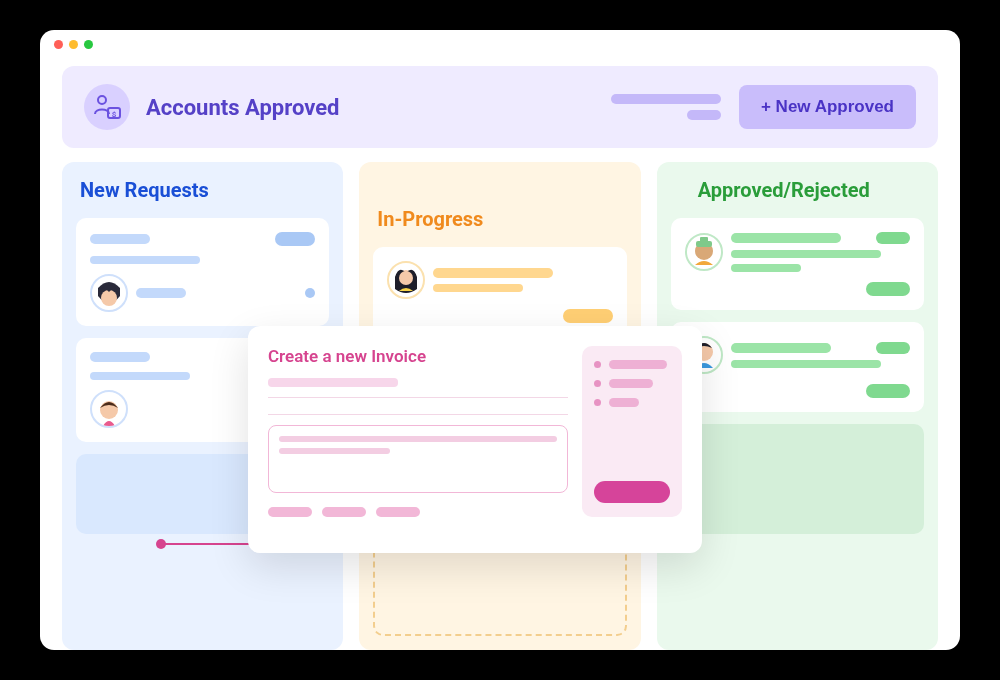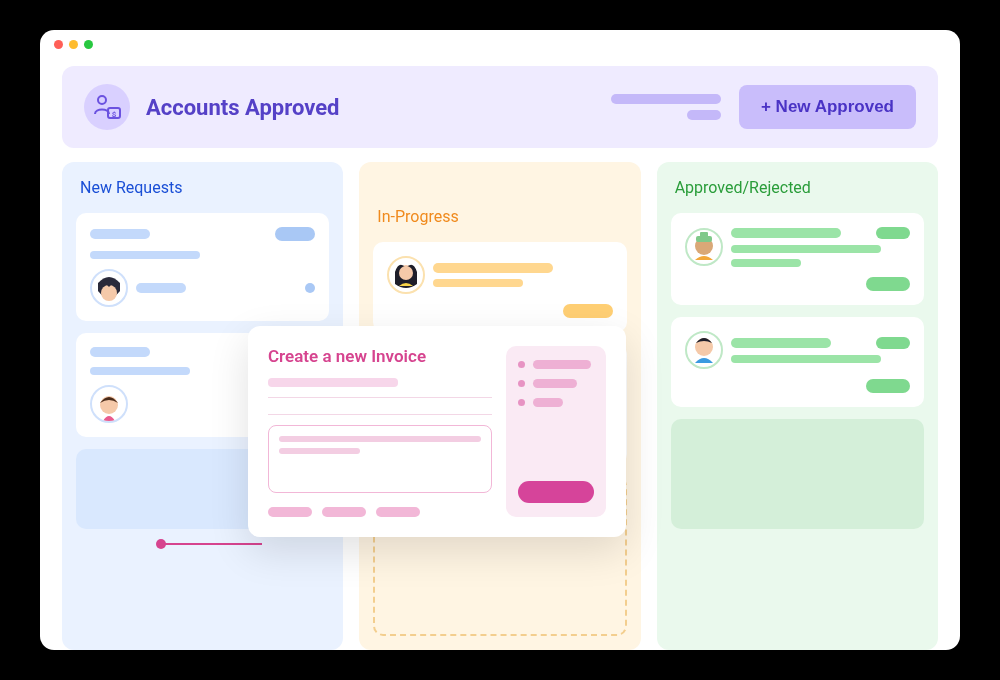--- a/index.html
+++ b/index.html
@@ -92,24 +92,24 @@
     border-radius: 12px;
     padding: 14px 14px;
     display: flex;
     flex-direction: column;
     gap: 12px;
     position: relative;
   }
   .col-new { background: #eaf2ff; }
   .col-progress { background: #fff5e3; }
   .col-approved { background: #eaf9ed; }
-  .col-title { font-size: 16px; font-weight: 400; padding: 2px 4px 4px 4px; }
+  .col-title { font-size: 20px; font-weight: 700; padding: 2px 4px 4px 4px; }
   .col-new .col-title { color: #1a4fd6; }
   .col-progress .col-title { color: #f08a1d; margin-top: 29px; }
-  .col-approved .col-title { color: #2a9d3a; }
+  .col-approved .col-title { color: #2a9d3a; margin-left: 23px; }
 
   .card {
     background: #fff;
     border-radius: 10px;
     padding: 14px;
     display: flex;
     flex-direction: column;
     gap: 10px;
   }
   .card-row { display: flex; align-items: center; gap: 8px; }
@@ -165,25 +165,25 @@
     width: 10px; height: 10px;
     border-radius: 50%;
     background: #d6448f;
   }
 
   
   .modal {
     position: absolute;
     left: 208px;
     top: 296px;
-    width: 378px;
+    width: 454px;
     background: #fff;
     border-radius: 12px;
     box-shadow: 0 14px 40px rgba(0,0,0,0.12);
-    padding: 20px 20px 20px 20px;
+    padding: 20px 20px 36px 20px;
     display: flex;
     gap: 14px;
   }
   .modal-main { flex: 1; display: flex; flex-direction: column; gap: 10px; }
   .modal-title {
     font-size: 17px;
     font-weight: 600;
     color: #d6448f;
     margin-bottom: 2px;
   }

